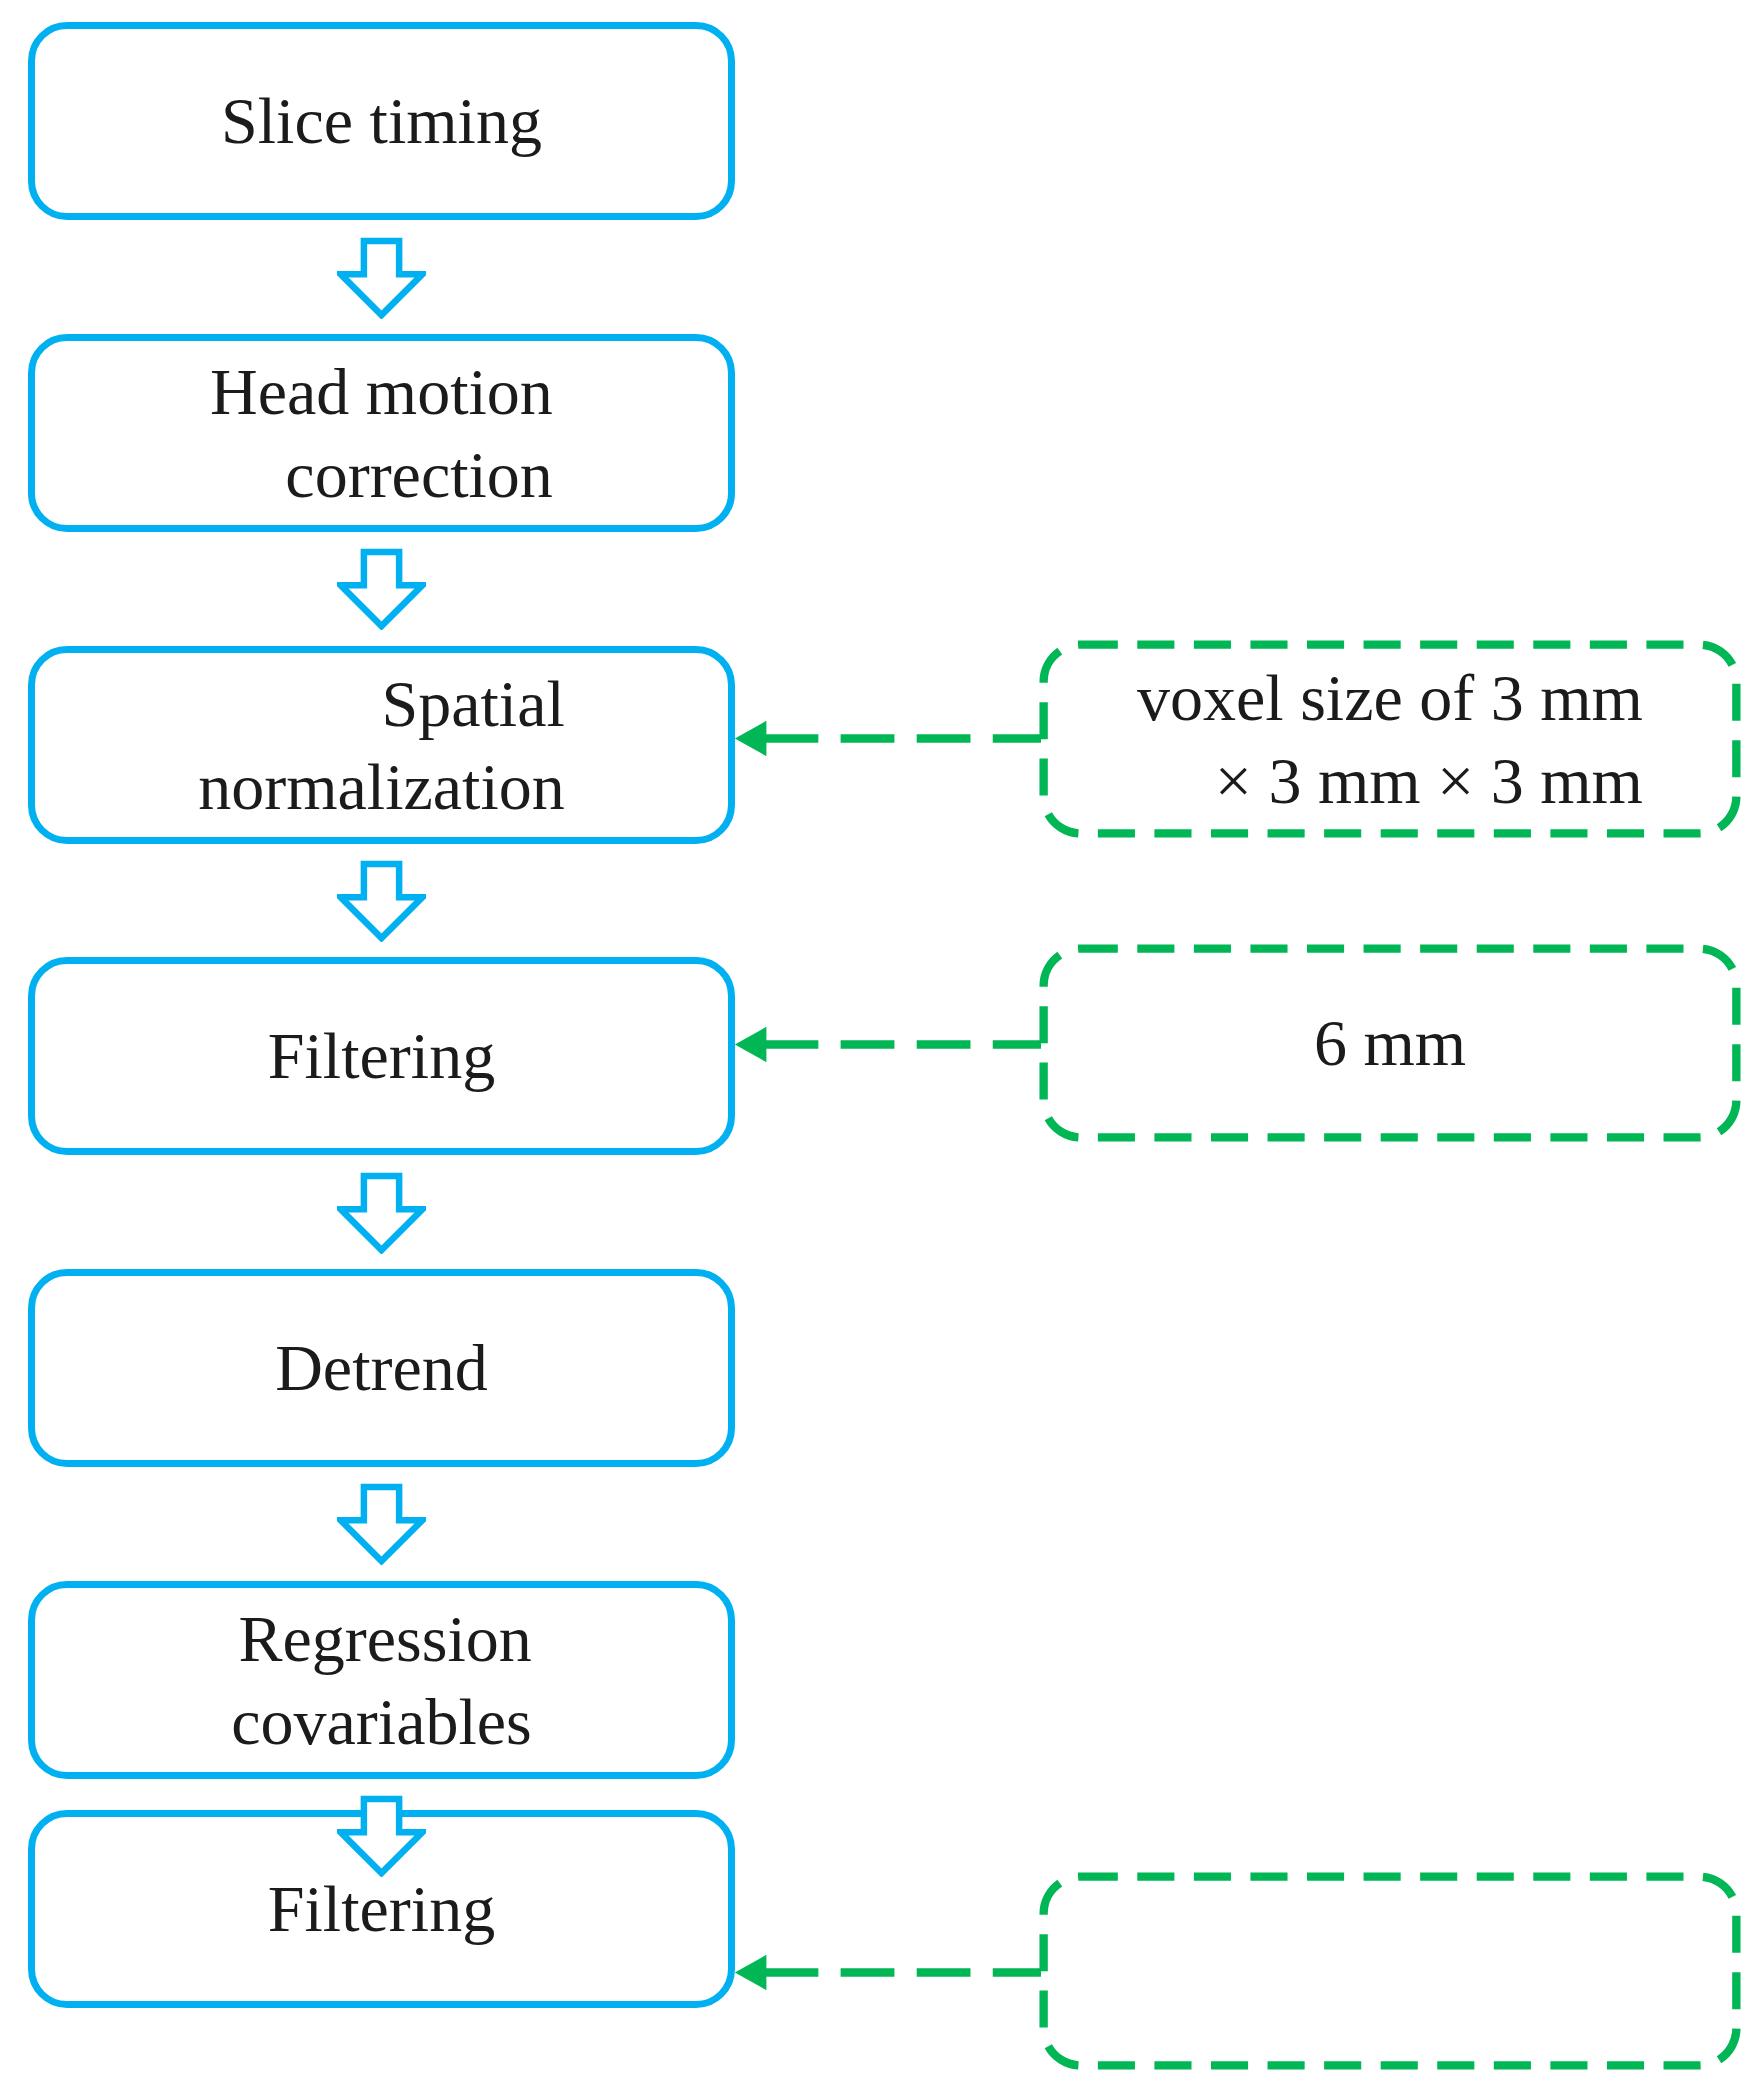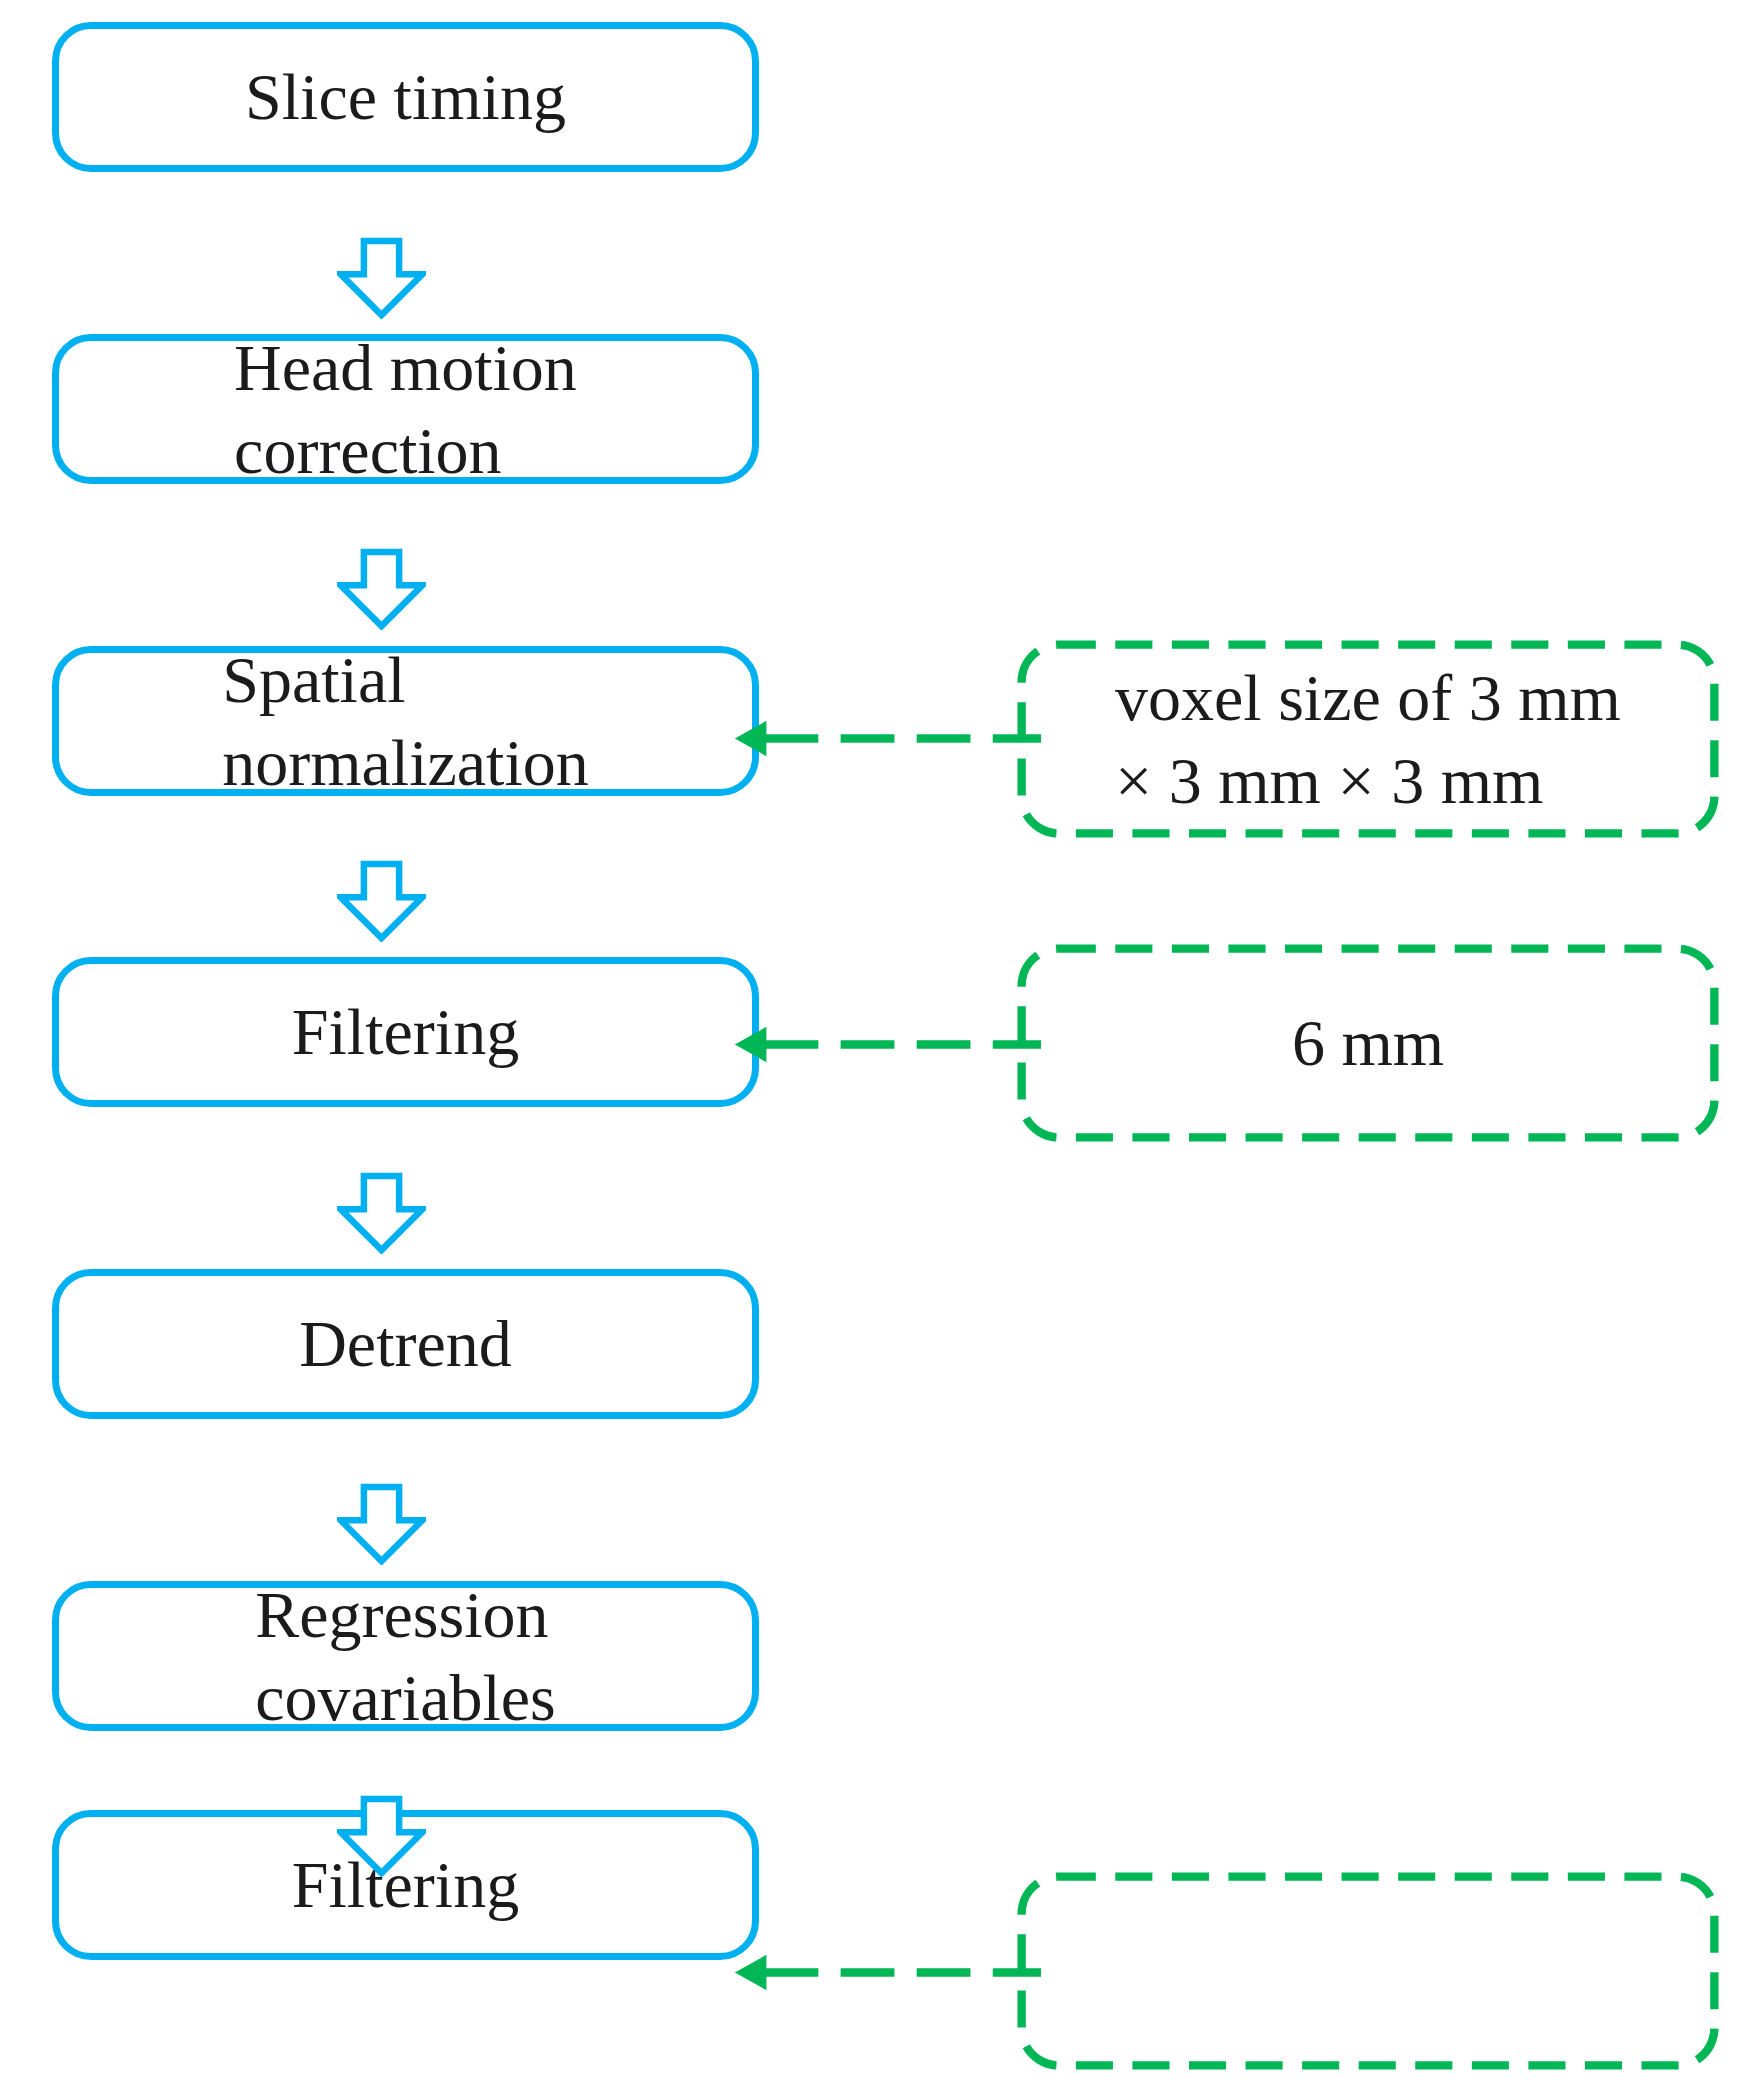--- a/index.html
+++ b/index.html
@@ -12,35 +12,34 @@
   .canvas{
     position:relative;
     width:1759px;height:2096px;
     background:var(--background);
     overflow:hidden;
     font-family:"Liberation Serif", serif;
     color:var(--text);
   }
   .step{
     position:absolute;
-    left:28px;width:707px;height:150px;
+    left:28px;width:707px;height:198px;
     box-sizing:border-box;
     border:7.4px solid var(--step-stroke);
     border-radius:39px;
     background:#ffffff;
     display:flex;align-items:center;justify-content:center;
-    text-align:left;
-    margin-left:24px;
+    text-align:right;
   }
   .anno{
     position:absolute;
-    left:1017px;width:702px;height:198px;
+    left:1039px;width:702px;height:198px;
     box-sizing:border-box;
     display:flex;align-items:center;justify-content:center;
-    text-align:left;
+    text-align:right;
   }
   .anno > svg.border{
     position:absolute;left:0;top:0;width:100%;height:100%;
   }
   .lbl{
     position:relative;
     white-space:pre-line;
     font-size:66px;
     line-height:1.26;
     color:var(--text);

